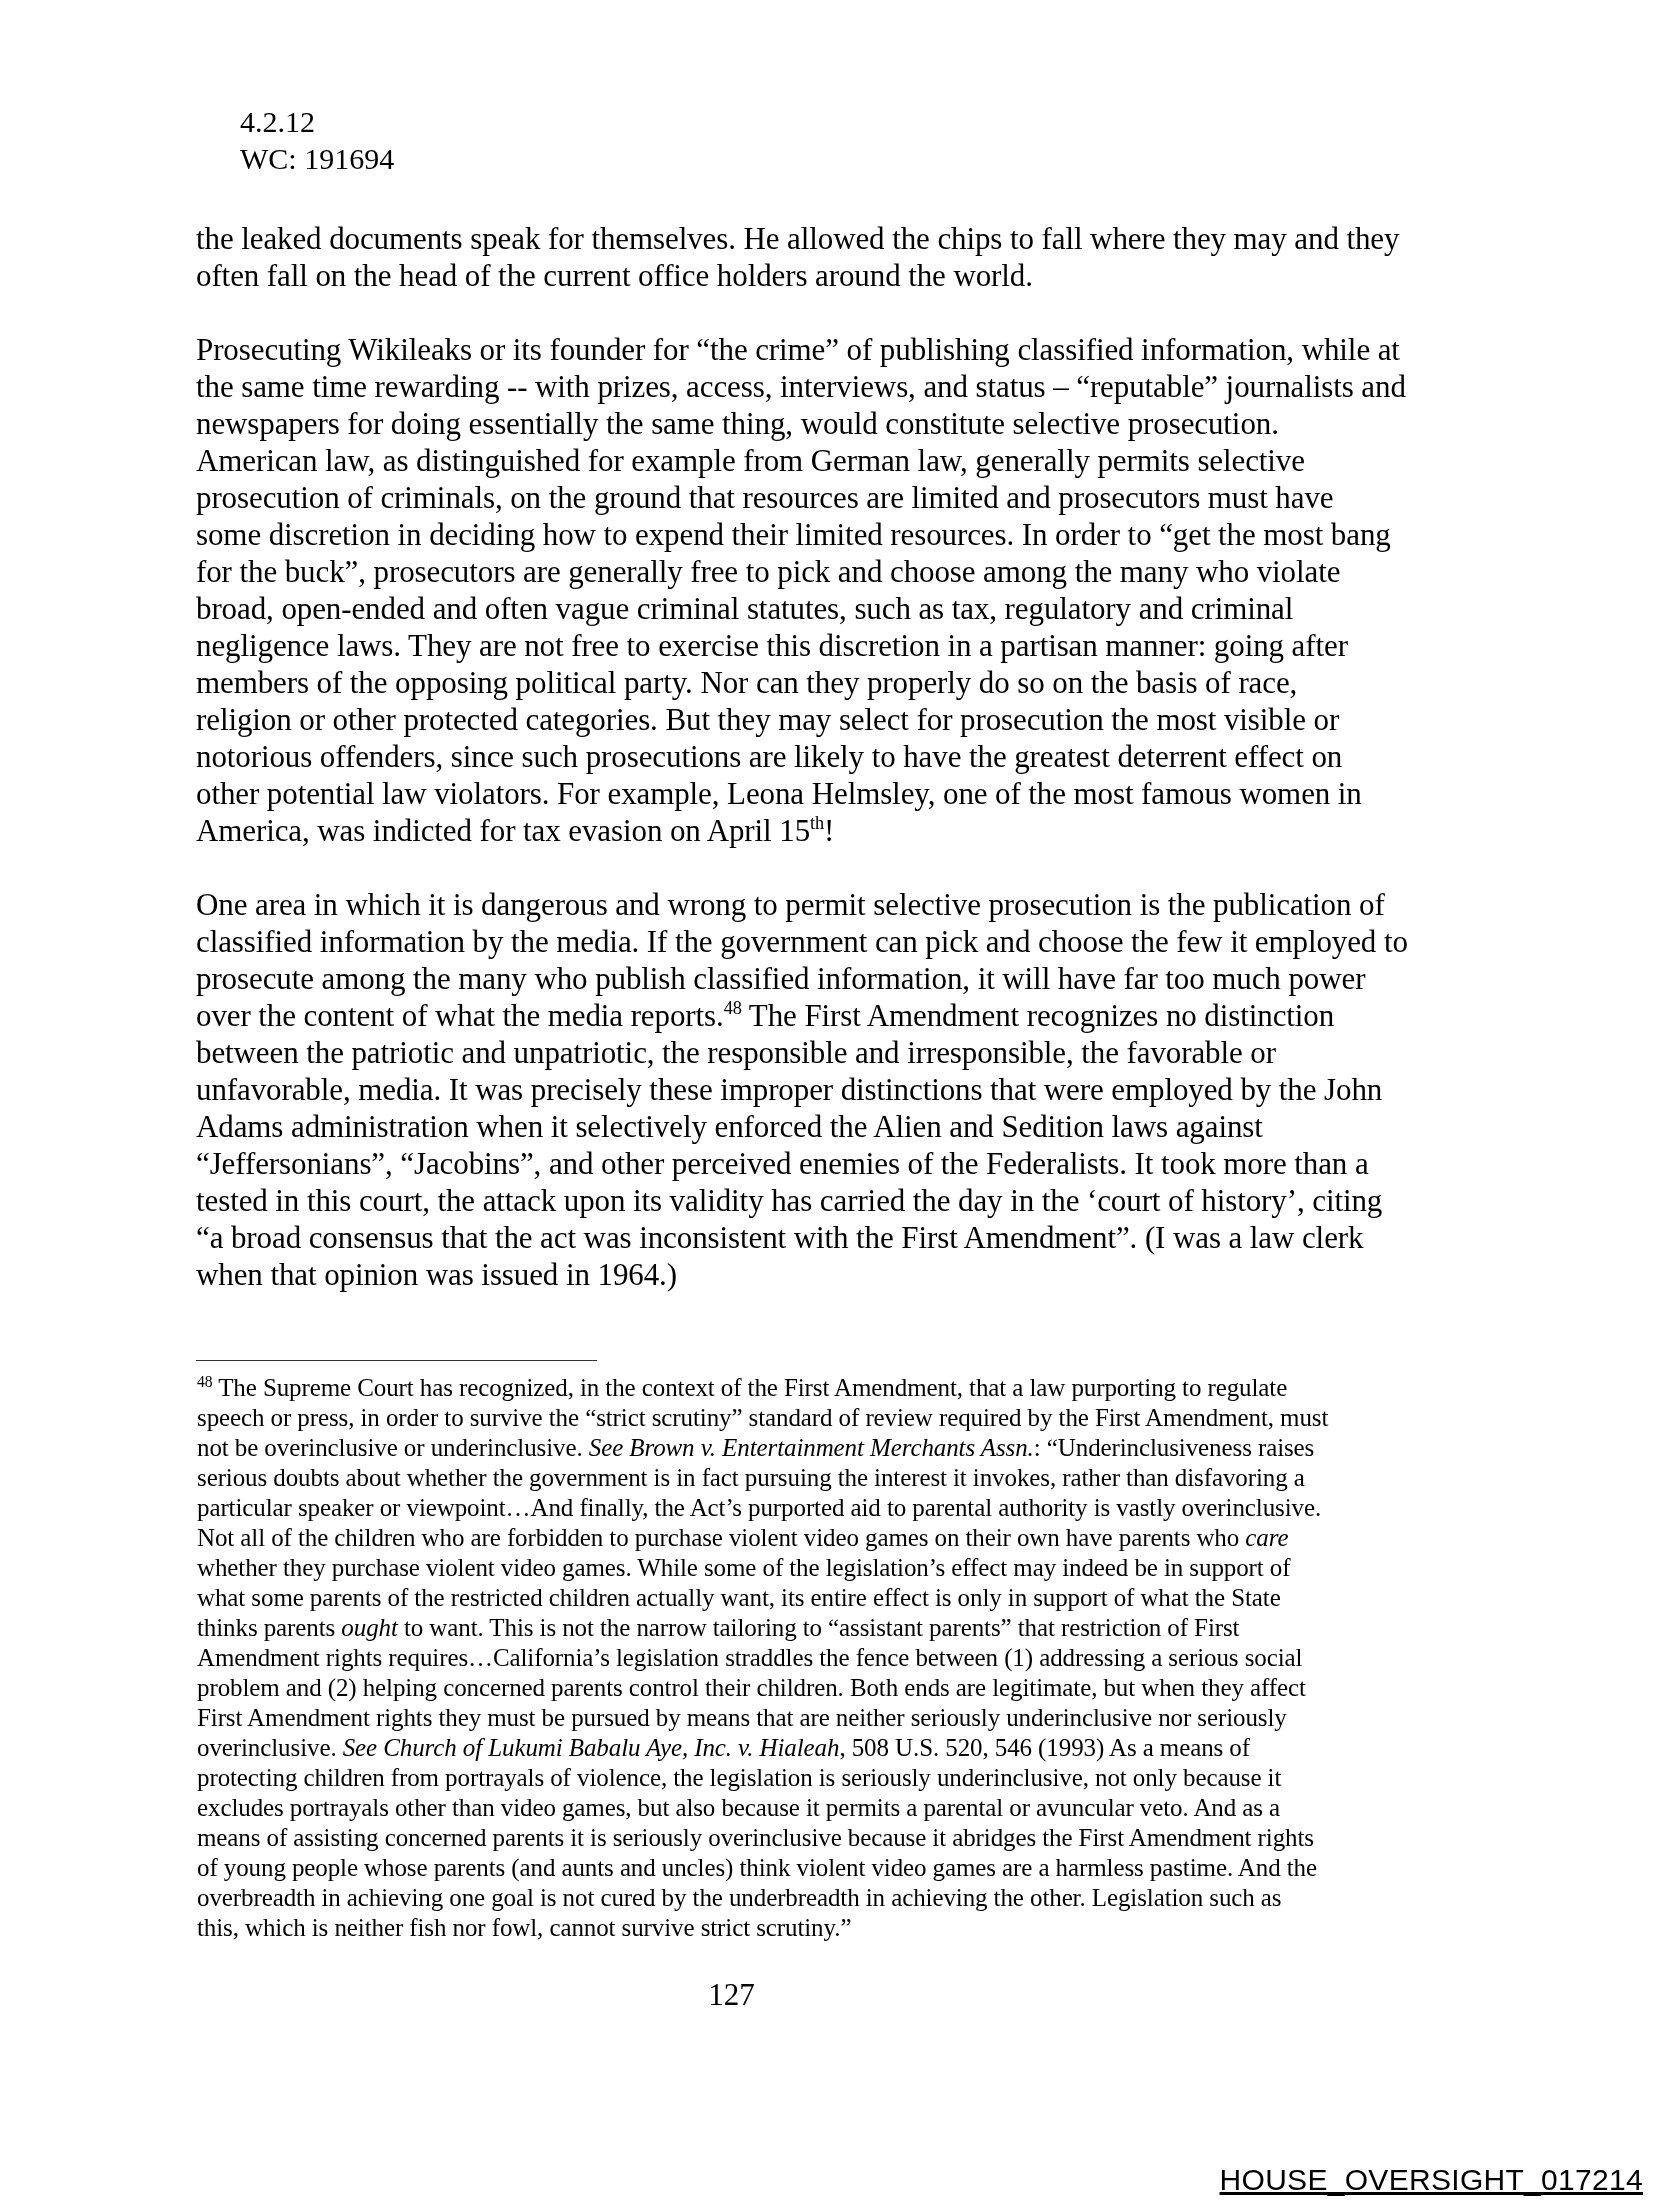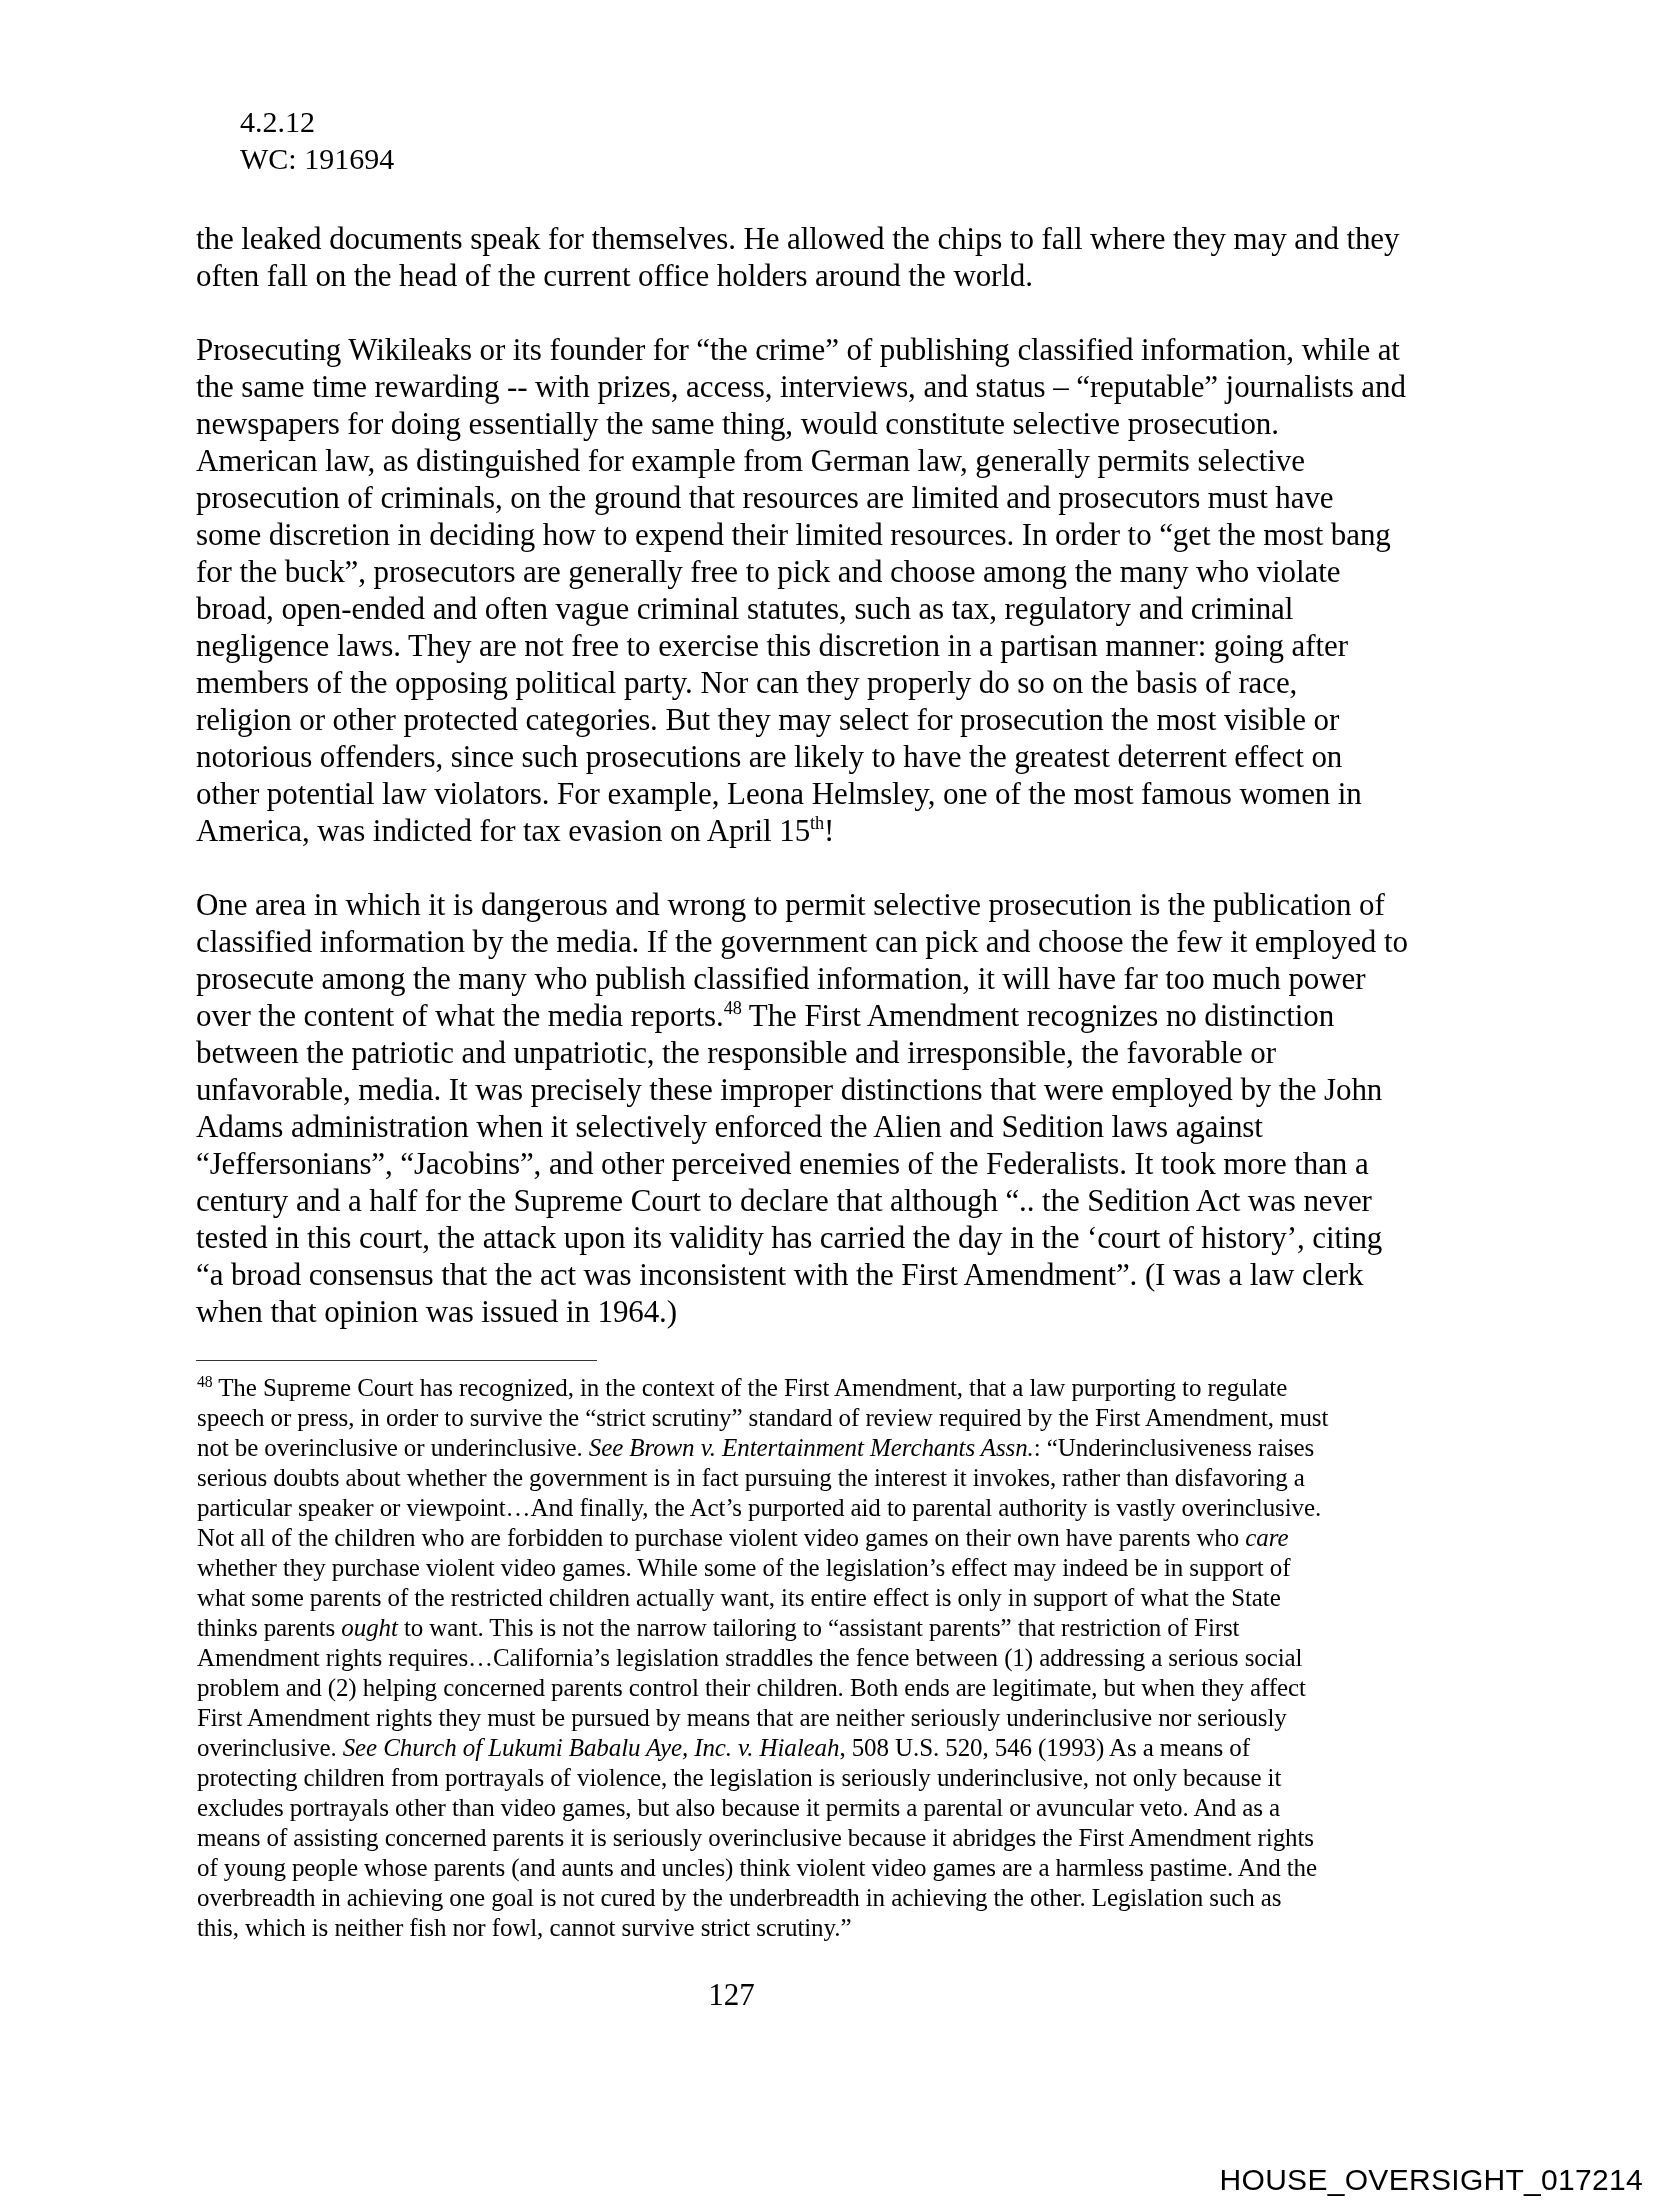--- a/index.html
+++ b/index.html
@@ -19,21 +19,21 @@
     .footnotes {
       position: absolute; left: 197px; top: 1373px; width: 1296px;
       font-size: 25px; line-height: 30px; letter-spacing: -0.1px;
     }
     .fline { white-space: nowrap; display: block; height: 30px; }
     .fline sup { font-size: 15.7px; vertical-align: 9.2px; }
     i { font-style: italic; }
     .page-number { position: absolute; left: 0; width: 1463px; top: 1977px; text-align: center; font-size: 31px; }
     .bates {
       position: absolute; right: 26px; top: 2163px;
-      font-family: "Liberation Sans", "DejaVu Sans", sans-serif; font-size: 30px; letter-spacing: 0.3px;
+      font-family: "Liberation Sans", "DejaVu Sans", sans-serif; font-size: 30px; letter-spacing: 0.3px; text-decoration: underline;
     }
   </style>
 </head>
 <body>
 
 <div class="header">
   <div>4.2.12</div>
   <div>WC:  191694</div>
 </div>
 
@@ -62,21 +62,20 @@
   <div class="para-gap"></div>
   <div>
     <span class="line">One area in which it is dangerous and wrong to permit selective prosecution is the publication of</span>
     <span class="line">classified information by the media.  If the government can pick and choose the few it employed to</span>
     <span class="line">prosecute among the many who publish classified information, it will have far too much power</span>
     <span class="line"><span>over the content of what the media reports.</span><sup>48</sup><span>  The First Amendment recognizes no distinction</span></span>
     <span class="line">between the patriotic and unpatriotic, the responsible and irresponsible, the favorable or</span>
     <span class="line">unfavorable, media.  It was precisely these improper distinctions that were employed by the John</span>
     <span class="line">Adams administration when it selectively enforced the Alien and Sedition laws against</span>
     <span class="line">“Jeffersonians”, “Jacobins”, and other perceived enemies of the Federalists.  It took more than a</span>
-    <span class="line">century and a half for the Supreme Court to declare that although “.. the Sedition Act was never</span>
     <span class="line">tested in this court, the attack upon its validity has carried the day in the ‘court of history’, citing</span>
     <span class="line">“a broad consensus that the act was inconsistent with the First Amendment”.  (I was a law clerk</span>
     <span class="line">when that opinion was issued in 1964.)</span>
   </div>
 </div>
 
 <div class="fn-rule"></div>
 
 <div class="footnotes">
   <span class="fline"><sup>48</sup><span> The Supreme Court has recognized, in the context of the First Amendment, that a law purporting to regulate</span></span>

